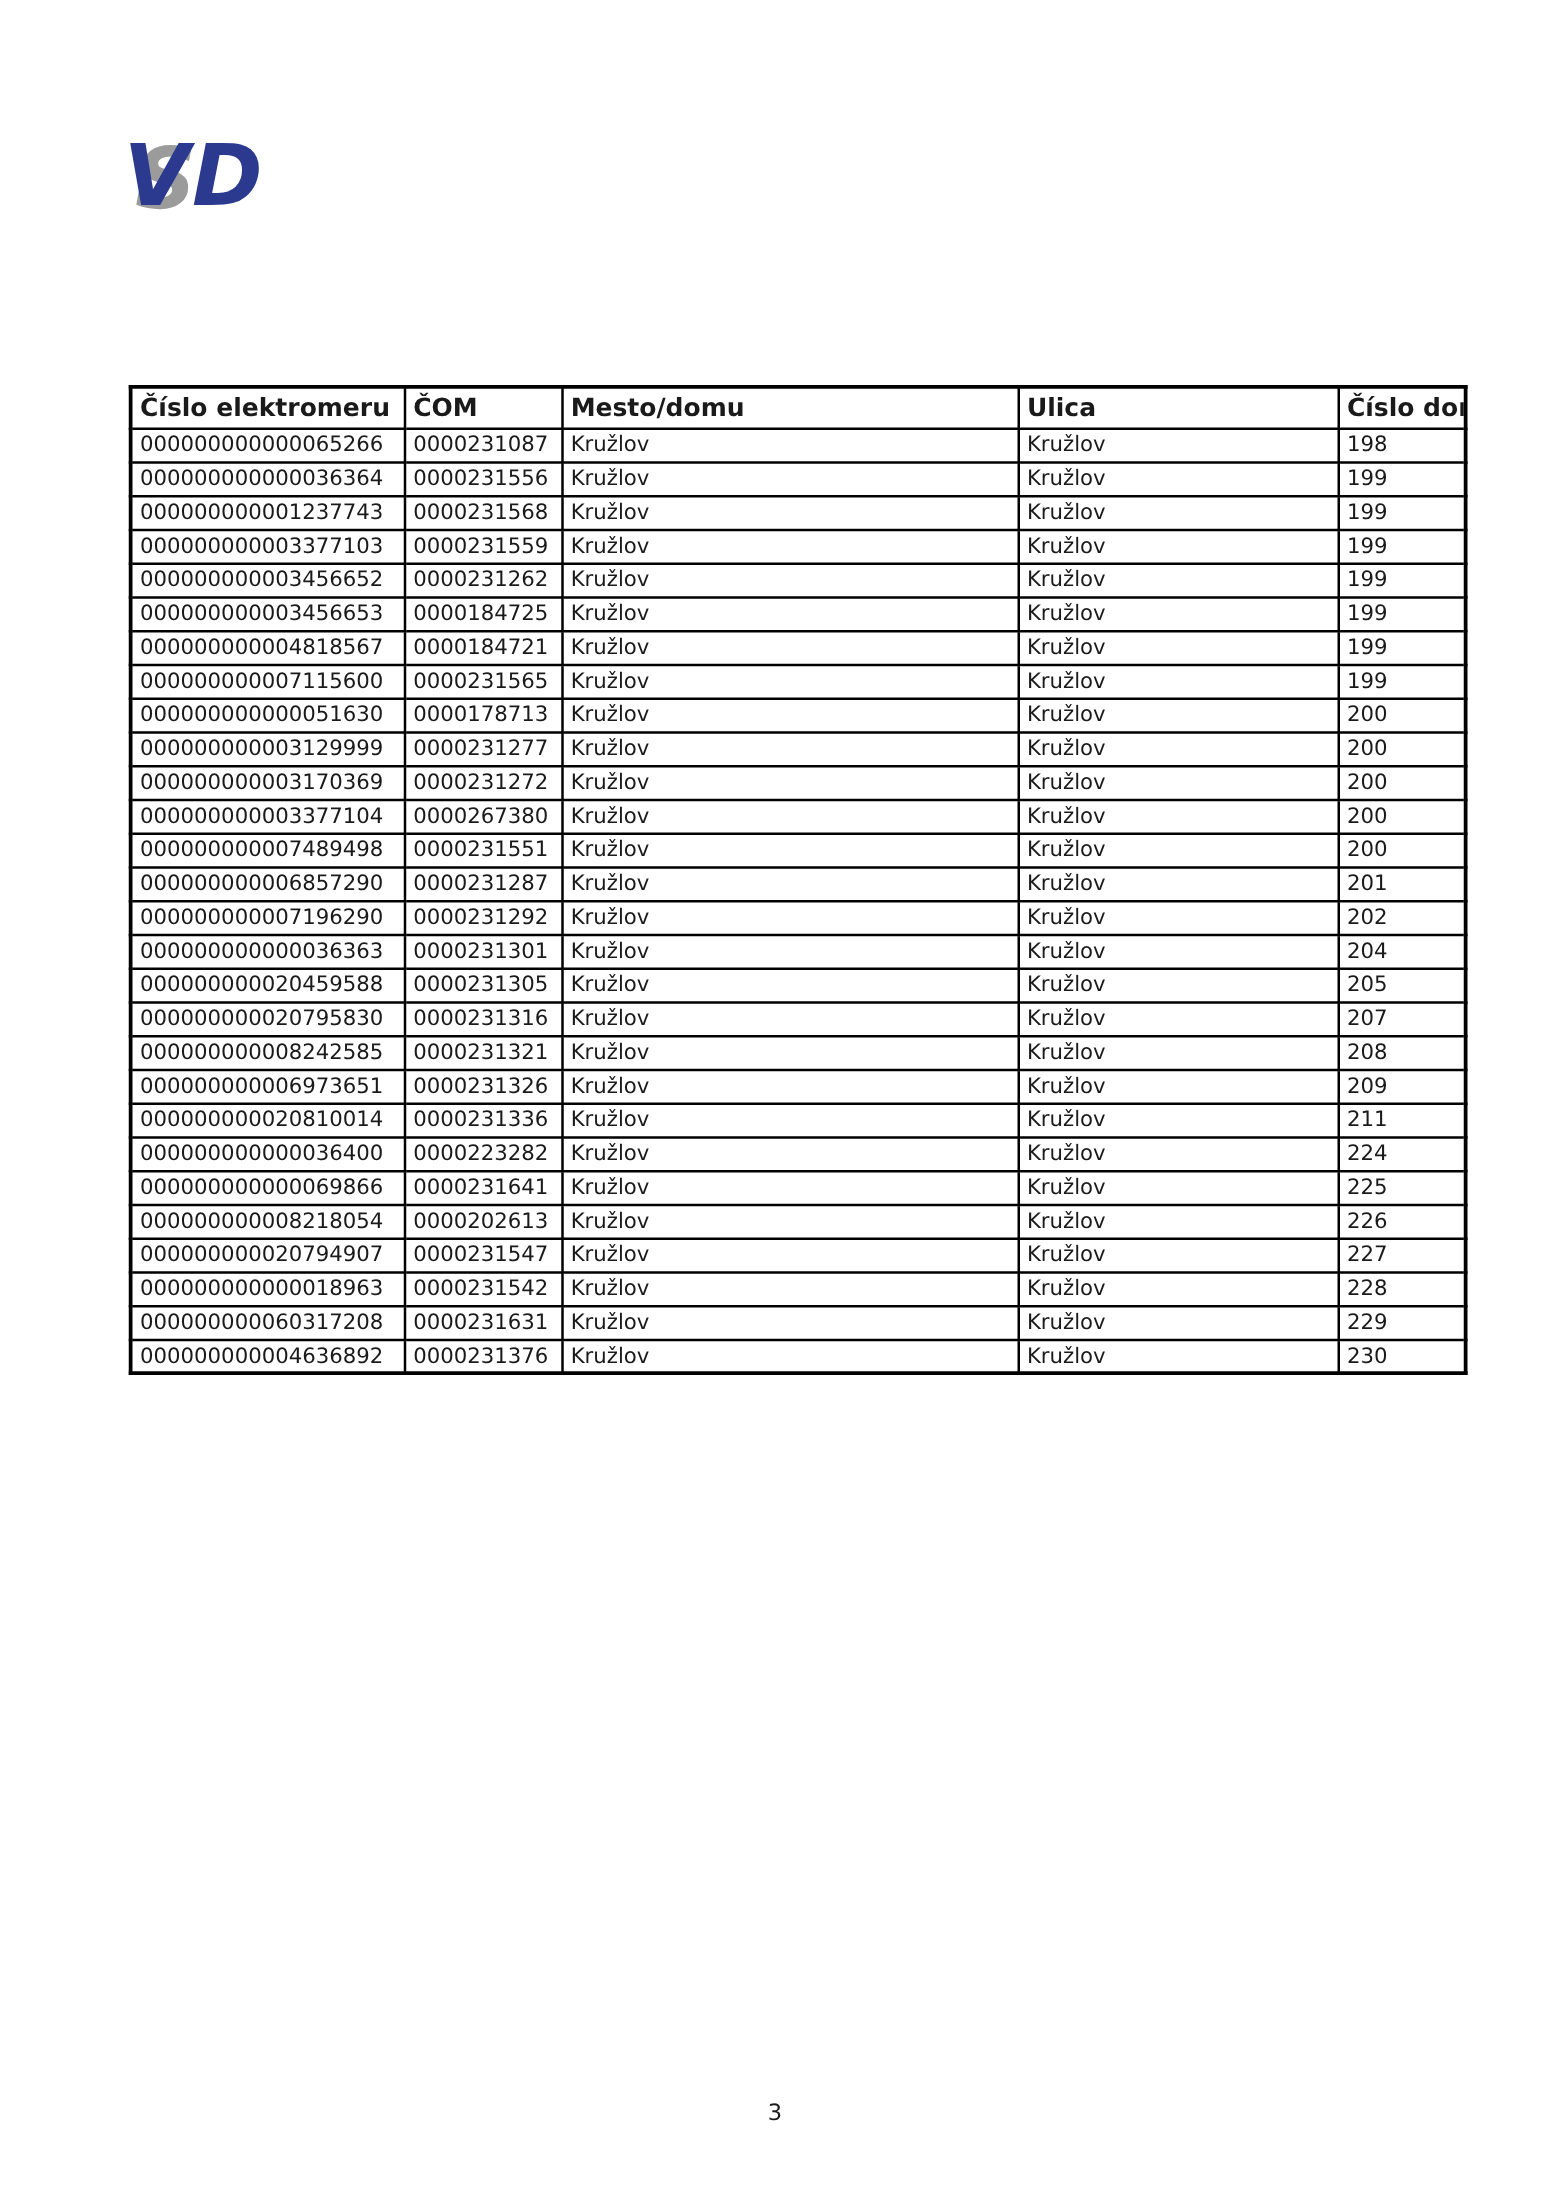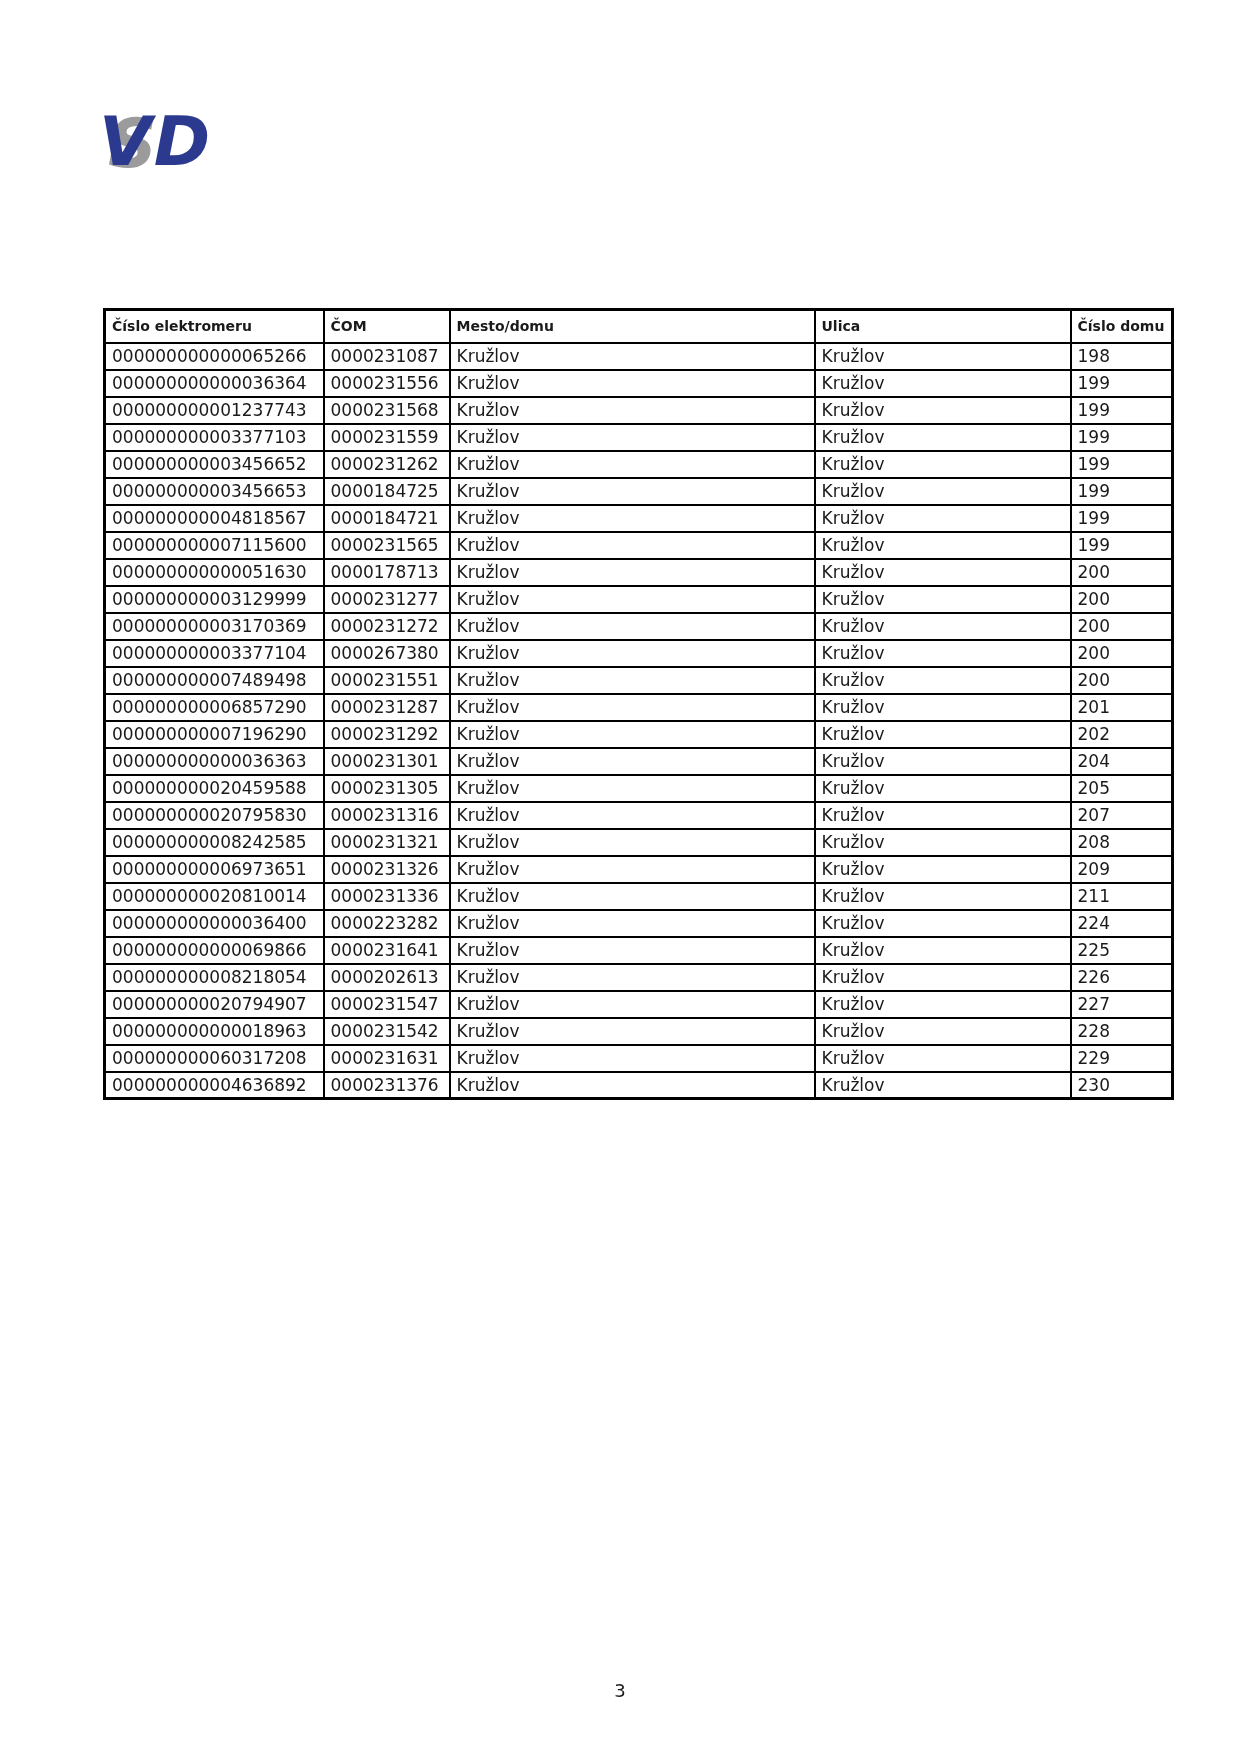--- a/index.html
+++ b/index.html
@@ -58,21 +58,21 @@
     border: 2px solid #000000;
     text-align: left;
     vertical-align: middle;
     padding: 0 0 0 6px;
     overflow: hidden;
     white-space: nowrap;
   }
   .meters-table th {
     height: 33px;
     font-weight: bold;
-    font-size: 14px;
+    font-size: 20px;
   }
   .meters-table td {
     height: 27px;
     font-weight: normal;
   }
   .meters-table { border: 3px solid #000; }
 
   
   .page-footer {
     position: absolute;

